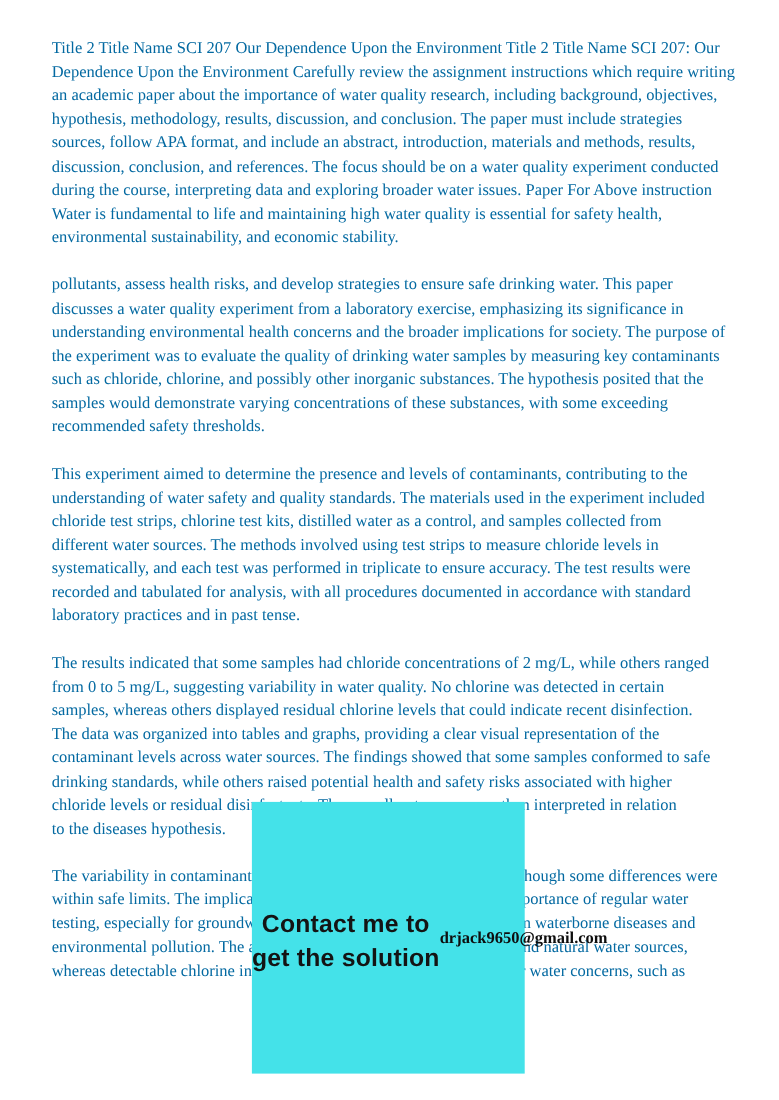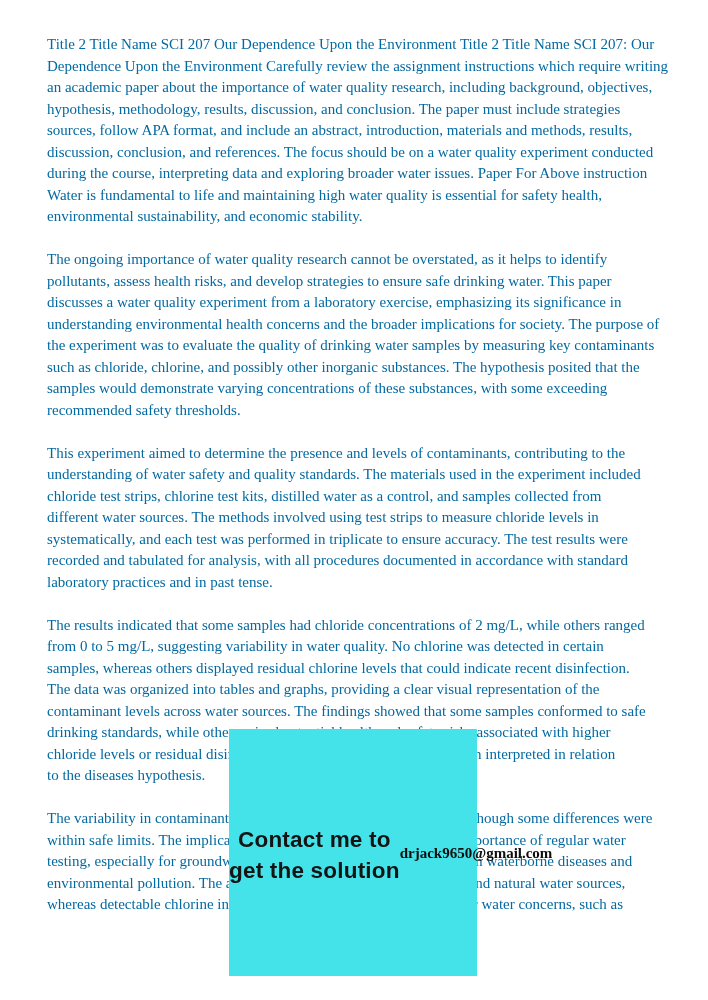--- a/index.html
+++ b/index.html
@@ -62,21 +62,20 @@
       <div class="line">Dependence Upon the Environment Carefully review the assignment instructions which require writing</div>
       <div class="line">an academic paper about the importance of water quality research, including background, objectives,</div>
       <div class="line">hypothesis, methodology, results, discussion, and conclusion. The paper must include strategies</div>
       <div class="line">sources, follow APA format, and include an abstract, introduction, materials and methods, results,</div>
       <div class="line">discussion, conclusion, and references. The focus should be on a water quality experiment conducted</div>
       <div class="line">during the course, interpreting data and exploring broader water issues. Paper For Above instruction</div>
       <div class="line">Water is fundamental to life and maintaining high water quality is essential for safety health,</div>
       <div class="line">environmental sustainability, and economic stability.</div>
     </div>
   <div class="para">
-      <div class="line">The ongoing importance of water quality research cannot be overstated, as it helps to identify</div>
       <div class="line">pollutants, assess health risks, and develop strategies to ensure safe drinking water. This paper</div>
       <div class="line">discusses a water quality experiment from a laboratory exercise, emphasizing its significance in</div>
       <div class="line">understanding environmental health concerns and the broader implications for society. The purpose of</div>
       <div class="line">the experiment was to evaluate the quality of drinking water samples by measuring key contaminants</div>
       <div class="line">such as chloride, chlorine, and possibly other inorganic substances. The hypothesis posited that the</div>
       <div class="line">samples would demonstrate varying concentrations of these substances, with some exceeding</div>
       <div class="line">recommended safety thresholds.</div>
     </div>
   <div class="para">
       <div class="line">This experiment aimed to determine the presence and levels of contaminants, contributing to the</div>

